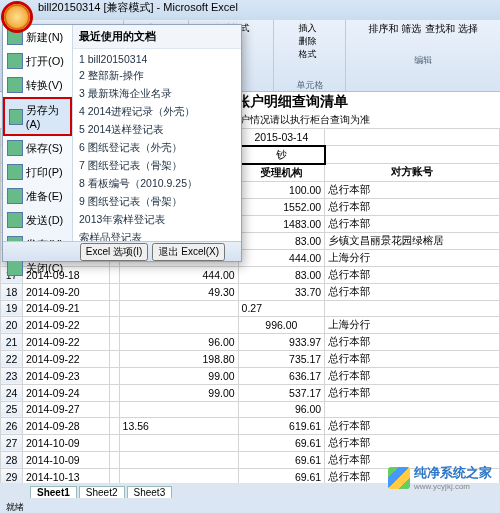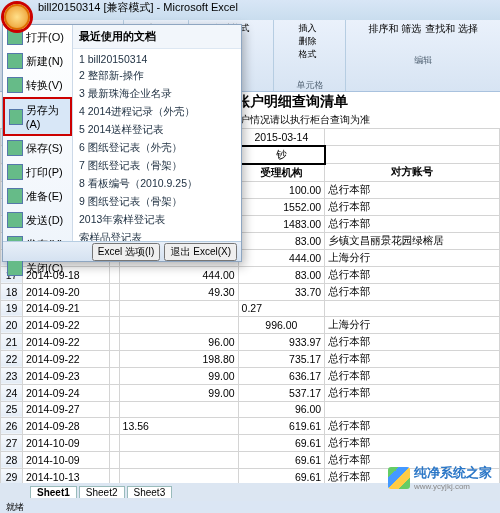--- a/index.html
+++ b/index.html
@@ -16,21 +16,21 @@
 
 .office-menu { position: absolute; left: 2px; top: 24px; width: 240px; height: 238px; background: #fff; border: 1px solid #8ea6c1; box-shadow: 2px 4px 10px rgba(0,0,0,.3); z-index: 50; display: flex; font-size: 11px; }
 .office-left { width: 70px; background: linear-gradient(#fff,#eef4fb); border-right: 1px solid #ccd9e8; display: flex; flex-direction: column; }
 .office-left .item { display: flex; align-items: center; gap: 3px; padding: 4px 4px; cursor: pointer; }
 .office-left .item.sel { border: 2px solid #c00; background: #d8e7f7; }
 .of-ico { width: 16px; height: 16px; display: inline-block; background: #6b8; border: 1px solid #57a; }
 .office-right { flex: 1; overflow: hidden; }
 .rd-title { font-size: 11px; font-weight: bold; padding: 4px 6px; background: #f2f6fb; border-bottom: 1px solid #dde7f2; }
 .rd-list { padding: 2px 6px; }
 .rd-list div { font-size: 10.5px; padding: 2px 0; color: #234; white-space: nowrap; overflow: hidden; text-overflow: ellipsis; }
-.office-bottom { position: absolute; bottom: 0; left: 0; right: 0; height: 20px; background: linear-gradient(#e8eff8,#d5e2f1); border-top: 1px solid #b6cde2; display: flex; justify-content: flex-end; align-items: center; font-size: 10px; gap: 4px; padding: 0 4px; }
+.office-bottom { position: absolute; bottom: 0; left: 0; right: 0; height: 20px; background: linear-gradient(#e8eff8,#d5e2f1); border-top: 1px solid #b6cde2; display: flex; justify-content: flex-end; align-items: center; font-size: 10px; gap: 4px; padding: 0 16px; }
 .office-bottom button { font-size: 10px; padding: 0 4px; }
 
 .sheet { position: absolute; top: 92px; left: 0; right: 0; bottom: 30px; overflow: hidden; }
 table { border-collapse: collapse; font-size: 10.5px; width: 100%; }
 td, th { border: 1px solid #d4d4d4; padding: 1px 3px; height: 16px; white-space: nowrap; }
 td.rownum { background: linear-gradient(#f6f9fd,#e4ecf6); text-align: center; width: 22px; }
 .title-row td { text-align: center; font-size: 14px; font-weight: 600; border: none; }
 .subtitle-row td { text-align: center; font-size: 10px; border: none; }
 .sel-cell { border: 2px solid #000 !important; }
 
@@ -81,25 +81,25 @@
         </div>
     </div>
     <div class="lbl">编辑</div>
   </div>
 </div>
 
 <div class="office-menu">
   <div class="office-left" id="office-left">
       <div class="item">
         <span class="of-ico"></span>
+        <span>新建(N)</span>
+      </div>
+      <div class="item">
+        <span class="of-ico"></span>
         <span>打开(O)</span>
-      </div>
-      <div class="item">
-        <span class="of-ico"></span>
-        <span>新建(N)</span>
       </div>
       <div class="item">
         <span class="of-ico"></span>
         <span>转换(V)</span>
       </div>
       <div class="item sel">
         <span class="of-ico"></span>
         <span>另存为(A)</span>
       </div>
       <div class="item">

